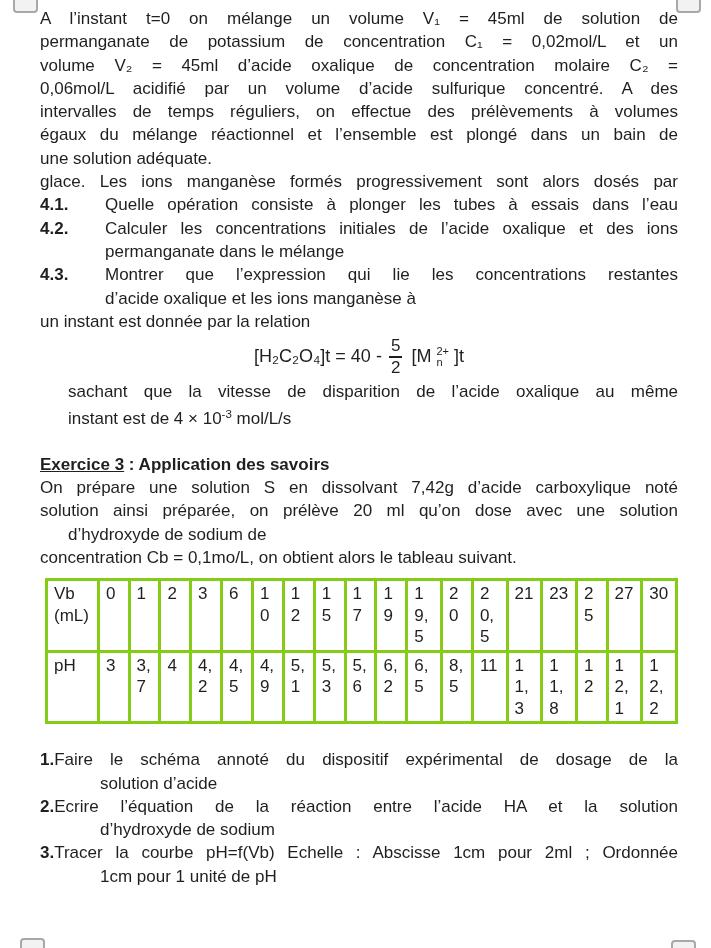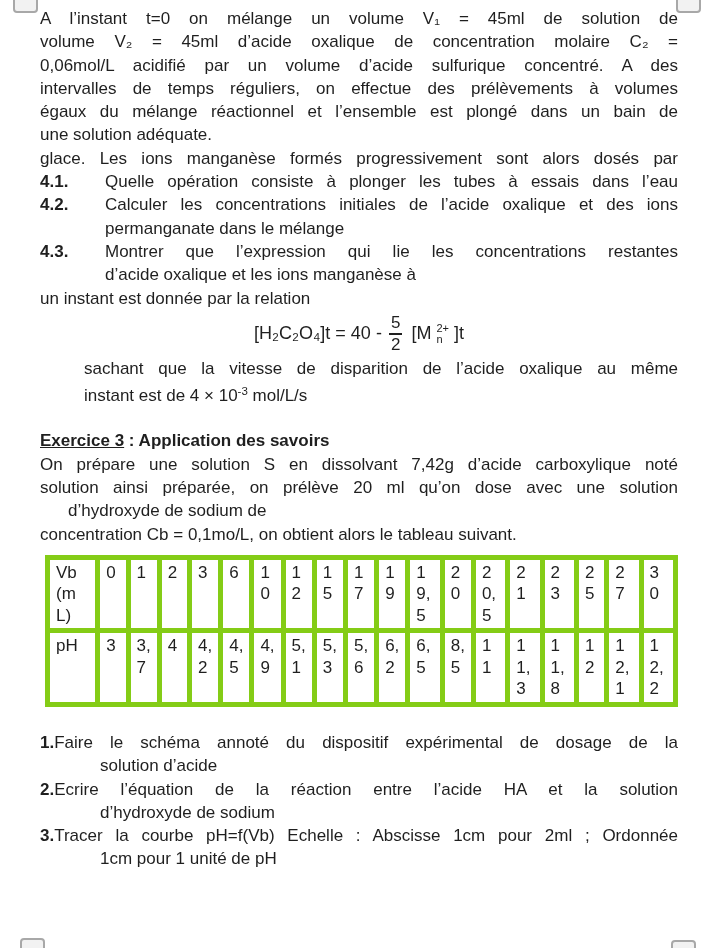--- a/index.html
+++ b/index.html
@@ -34,32 +34,32 @@
   
   .formula { text-align: center; margin: 3px 0 2px 0; font-size: 18px; }
   .formula > span { vertical-align: middle; }
   .frac { display: inline-flex; flex-direction: column; text-align: center;
           margin: 0 4px 0 2px; line-height: 20px; font-size: 17px; }
   .frac .num { border-bottom: 2px solid #1f1f1f; padding: 0 2px; }
   .stack { display: inline-flex; flex-direction: column; font-size: 11px;
            line-height: 11px; text-align: left; }
 
   
-  .q44cont { margin-left: 44px; }
+  .q44cont { margin-left: 28px; }
   .mn { font-family: "Liberation Serif", "DejaVu Serif", serif;
         font-style: italic; letter-spacing: 2px; padding-right: 5px; }
   .sup { font-size: 11.5px; vertical-align: 6px; letter-spacing: 0; }
 
   .ex-title { font-weight: 700; margin-top: 22px; }
   .indent28 { margin-left: 28px; }
 
   
   table { border-collapse: collapse; table-layout: fixed;
           margin: 9px 0 24px 5px; }
-  td { border: 5px solid #84cc16; vertical-align: top;
+  td { border: 3px solid #84cc16; vertical-align: top;
        padding: 2px 6px; line-height: 21.5px;
        word-break: break-all; font-size: 17px; }
   col.cA { width: 31px; }  
   col.cB { width: 35px; }  
   col.cH { width: 53px; }  
 
   
   .tcont { margin-left: 60px; }
 
   
@@ -74,20 +74,21 @@
 </head>
 <body>
 
 <div class="page">
 
   <div class="handle" id="h-tl"></div>
   <div class="handle" id="h-tr"></div>
 
   <div>
     <div class="line jlast">A l’instant t=0 on mélange un volume V₁ = 45ml de solution de</div>
+    <div class="line jlast">permanganate de potassium de concentration C₁ = 0,02mol/L et un</div>
     <div class="line jlast">volume V₂ = 45ml d’acide oxalique de concentration molaire C₂ =</div>
     <div class="line jlast">0,06mol/L acidifié par un volume d’acide sulfurique concentré. A des</div>
     <div class="line jlast">intervalles de temps réguliers, on effectue des prélèvements à volumes</div>
     <div class="line jlast">égaux du mélange réactionnel et l’ensemble est plongé dans un bain de</div>
     <div class="line">une solution adéquate.</div>
     <div class="line jlast">glace. Les ions manganèse formés progressivement sont alors dosés par</div>
   </div>
 
   <div>
     <div class="qrow">

